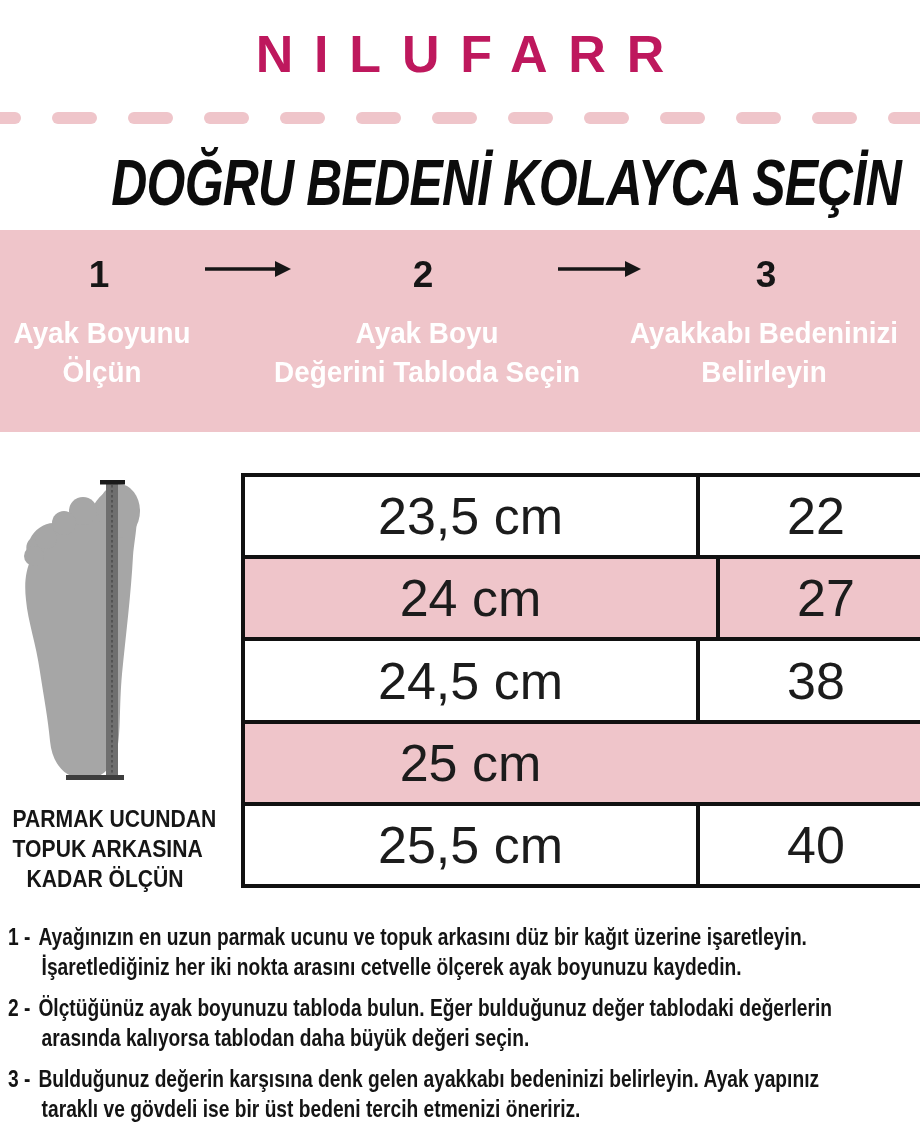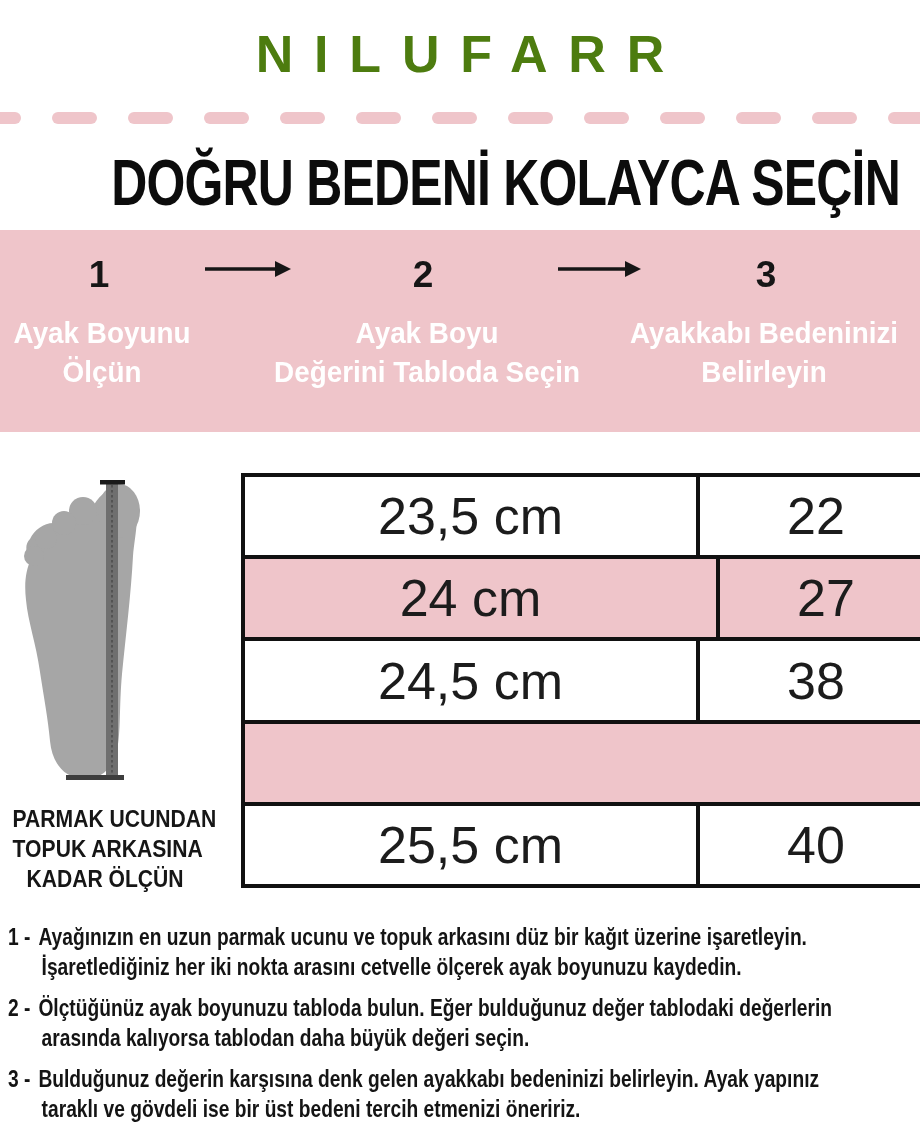--- a/index.html
+++ b/index.html
@@ -7,36 +7,36 @@
   body { font-family:"Liberation Sans", sans-serif; color:#111; }
   .page {
     position:relative; width:920px; height:1124px; margin:0 auto;
     background:#ffffff; overflow:hidden;
   }
 
   
   .brand {
     position:absolute; top:24px; left:0; width:920px;
     text-align:center; font-size:52px; font-weight:bold;
-    letter-spacing:0.40em; text-indent:0.40em; color:#4d7c0f;
+    letter-spacing:0.40em; text-indent:0.40em; color:#be185d;
     white-space:nowrap;
   }
 
   
   .dash-divider {
     position:absolute; top:112px; left:0; width:920px; height:12px;
     display:flex; gap:31px; overflow:hidden;
   }
   .dash-divider .dash {
     flex:0 0 45px; height:12px; border-radius:6px; background:#efc5ca;
   }
   .dash-divider .dash:first-child { margin-left:-24px; }
 
   
-  .heading-wrap { position:absolute; top:146px; left:0; width:920px; text-align:center; }
+  .heading-wrap { position:absolute; top:146px; left:0; width:920px; text-align:center;font-style:italic; }
   .heading {
     display:inline-block; font-size:64px; font-weight:bold; color:#0c0c0c;
     white-space:nowrap; transform:scaleX(0.78); transform-origin:center;
     letter-spacing:-1px;
   }
 
   
   .steps-band {
     position:absolute; top:230px; left:0; width:920px; height:202px;
     background:#efc5ca;
@@ -205,20 +205,21 @@
           <div class="cell cm-cell">24 cm</div>
           <div class="cell size-cell">27</div>
         </div>
 
         <div class="size-row plain">
           <div class="cell cm-cell">24,5 cm</div>
           <div class="cell size-cell">38</div>
         </div>
 
         <div class="size-row pink">
+          <div class="cell cm-cell">25 cm</div>
         </div>
 
         <div class="size-row plain">
           <div class="cell cm-cell">25,5 cm</div>
           <div class="cell size-cell">40</div>
         </div>
 
     </div>
   </div>
 

